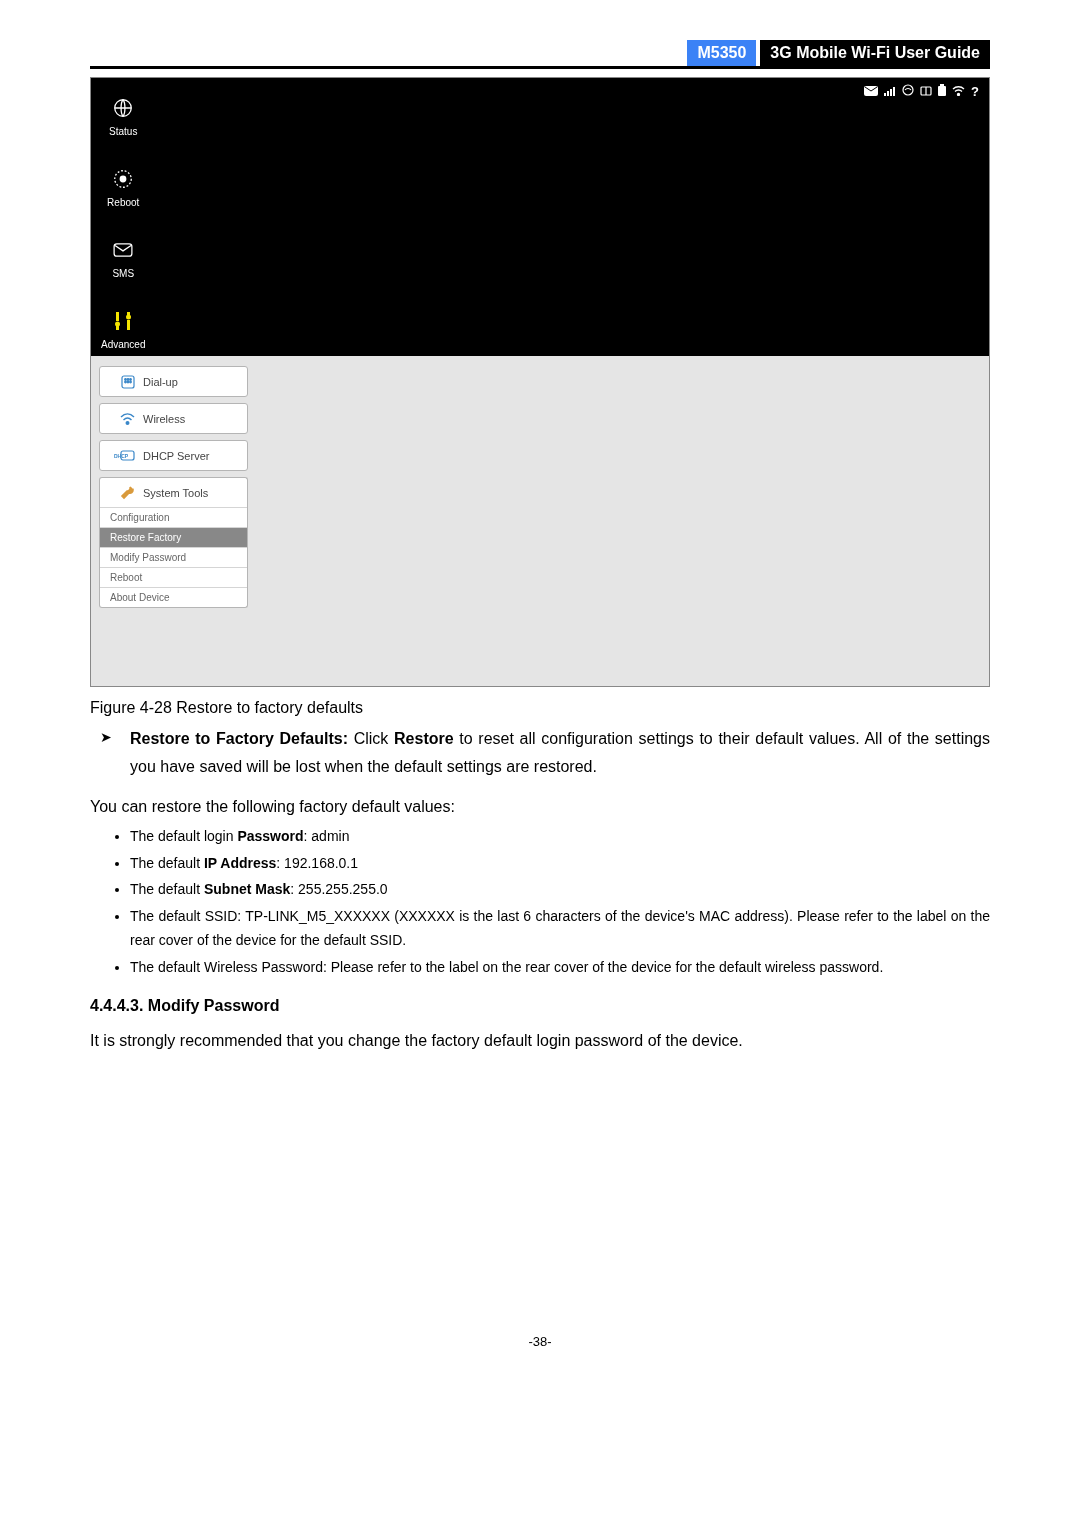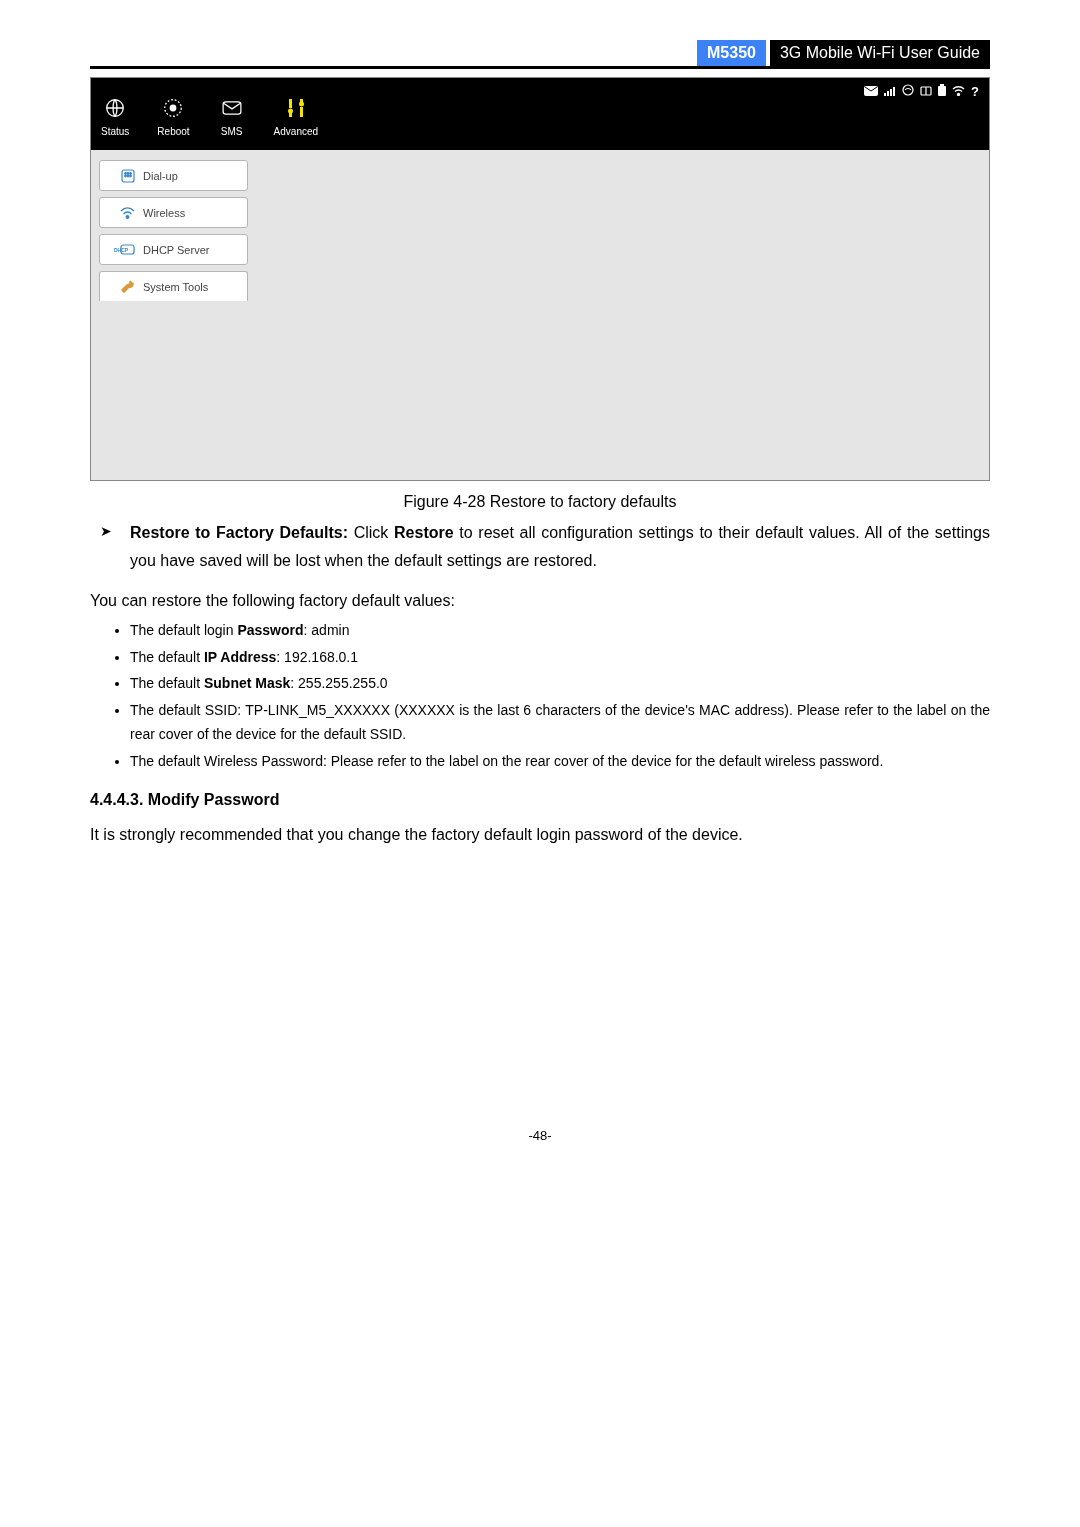--- a/index.html
+++ b/index.html
@@ -20,21 +20,21 @@
 .header-box-model {
   background: #3b82f6;
   color: #fff;
   font-weight: bold;
   padding: 4px 10px;
   margin-right: 4px;
 }
 .header-box-title {
   background: #000;
   color: #fff;
-  font-weight: normal;
+  font-weight: bold;
   padding: 4px 10px;
   text-align: right;
 }
 .app-frame {
   border: 1px solid #888;
   background: #e5e5e5;
   padding: 0;
   margin-top: 4px;
 }
 .app-top {
@@ -52,20 +52,21 @@
   font-family: Arial, sans-serif;
   letter-spacing: 0px;
   padding: 18px 22px 0 22px;
   width: 165px;
   flex-shrink: 0;
 }
 .top-nav {
   display: flex;
   gap: 28px;
   padding: 10px 0 6px 10px;
+  flex-direction: column;
 }
 .top-nav-item {
   color: #fff;
   text-align: center;
   font-size: 10px;
 }
 .top-nav-item .icon-slot {
   width: 28px;
   height: 28px;
   margin: 0 auto 4px auto;
@@ -154,21 +155,21 @@
   margin-left: 30px;
 }
 .restore-btn {
   font-size: 11px;
   padding: 1px 12px;
   border: 1px solid #8a8a8a;
   background: #eee;
   cursor: pointer;
 }
 .fig-caption {
-  text-align: center;
+  text-align: left;
   font-size: 16px;
   margin: 12px 0 8px 0;
 }
 .doc-list {
   margin: 0 0 0 40px;
 }
 .doc-list > li {
   list-style: none;
   position: relative;
   font-size: 16px;
@@ -329,20 +330,27 @@
         <span>DHCP Server</span>
       </div>
       <div class="sb-item expanded">
         <span class="sb-icon">
             <svg width="15" height="15" viewBox="0 0 15 15" fill="none" stroke="#d99a3c" stroke-width="1.6">
               <path d="M10 2a3 3 0 0 1-3 4L2 11l2 2 5-5a3 3 0 0 0 4-3l-2 2-1-1 2-2z" fill="#d99a3c"></path>
             </svg>
           </span>
         <span>System Tools</span>
       </div>
+      <div class="sb-sub">
+        <div class="sb-sub-item">Configuration</div>
+        <div class="sb-sub-item active">Restore Factory</div>
+        <div class="sb-sub-item">Modify Password</div>
+        <div class="sb-sub-item">Reboot</div>
+        <div class="sb-sub-item">About Device</div>
+      </div>
     </div>
 
   </div>
 </div>
 
 <div class="fig-caption">Figure 4-28 Restore to factory defaults</div>
 
 <ul class="doc-list arrow">
   <li>
     <b>Restore to Factory Defaults:</b><span> Click </span><b>Restore</b><span> to reset all configuration settings to their default values. All of the settings you have saved will be lost when the default settings are restored.</span>
@@ -355,13 +363,13 @@
   <li><span>The default login </span><b>Password</b><span>: admin</span></li>
   <li><span>The default </span><b>IP Address</b><span>: 192.168.0.1</span></li>
   <li><span>The default </span><b>Subnet Mask</b><span>: 255.255.255.0</span></li>
   <li>The default SSID: TP-LINK_M5_XXXXXX (XXXXXX is the last 6 characters of the device's MAC address). Please refer to the label on the rear cover of the device for the default SSID.</li>
   <li>The default Wireless Password: Please refer to the label on the rear cover of the device for the default wireless password.</li>
 </ul>
 
 <div class="section-head">4.4.4.3.  Modify Password</div>
 <p class="para">It is strongly recommended that you change the factory default login password of the device.</p>
 
-<div class="page-num">-48-</div>
+<div class="page-num">-38-</div>
 
 </body></html>

